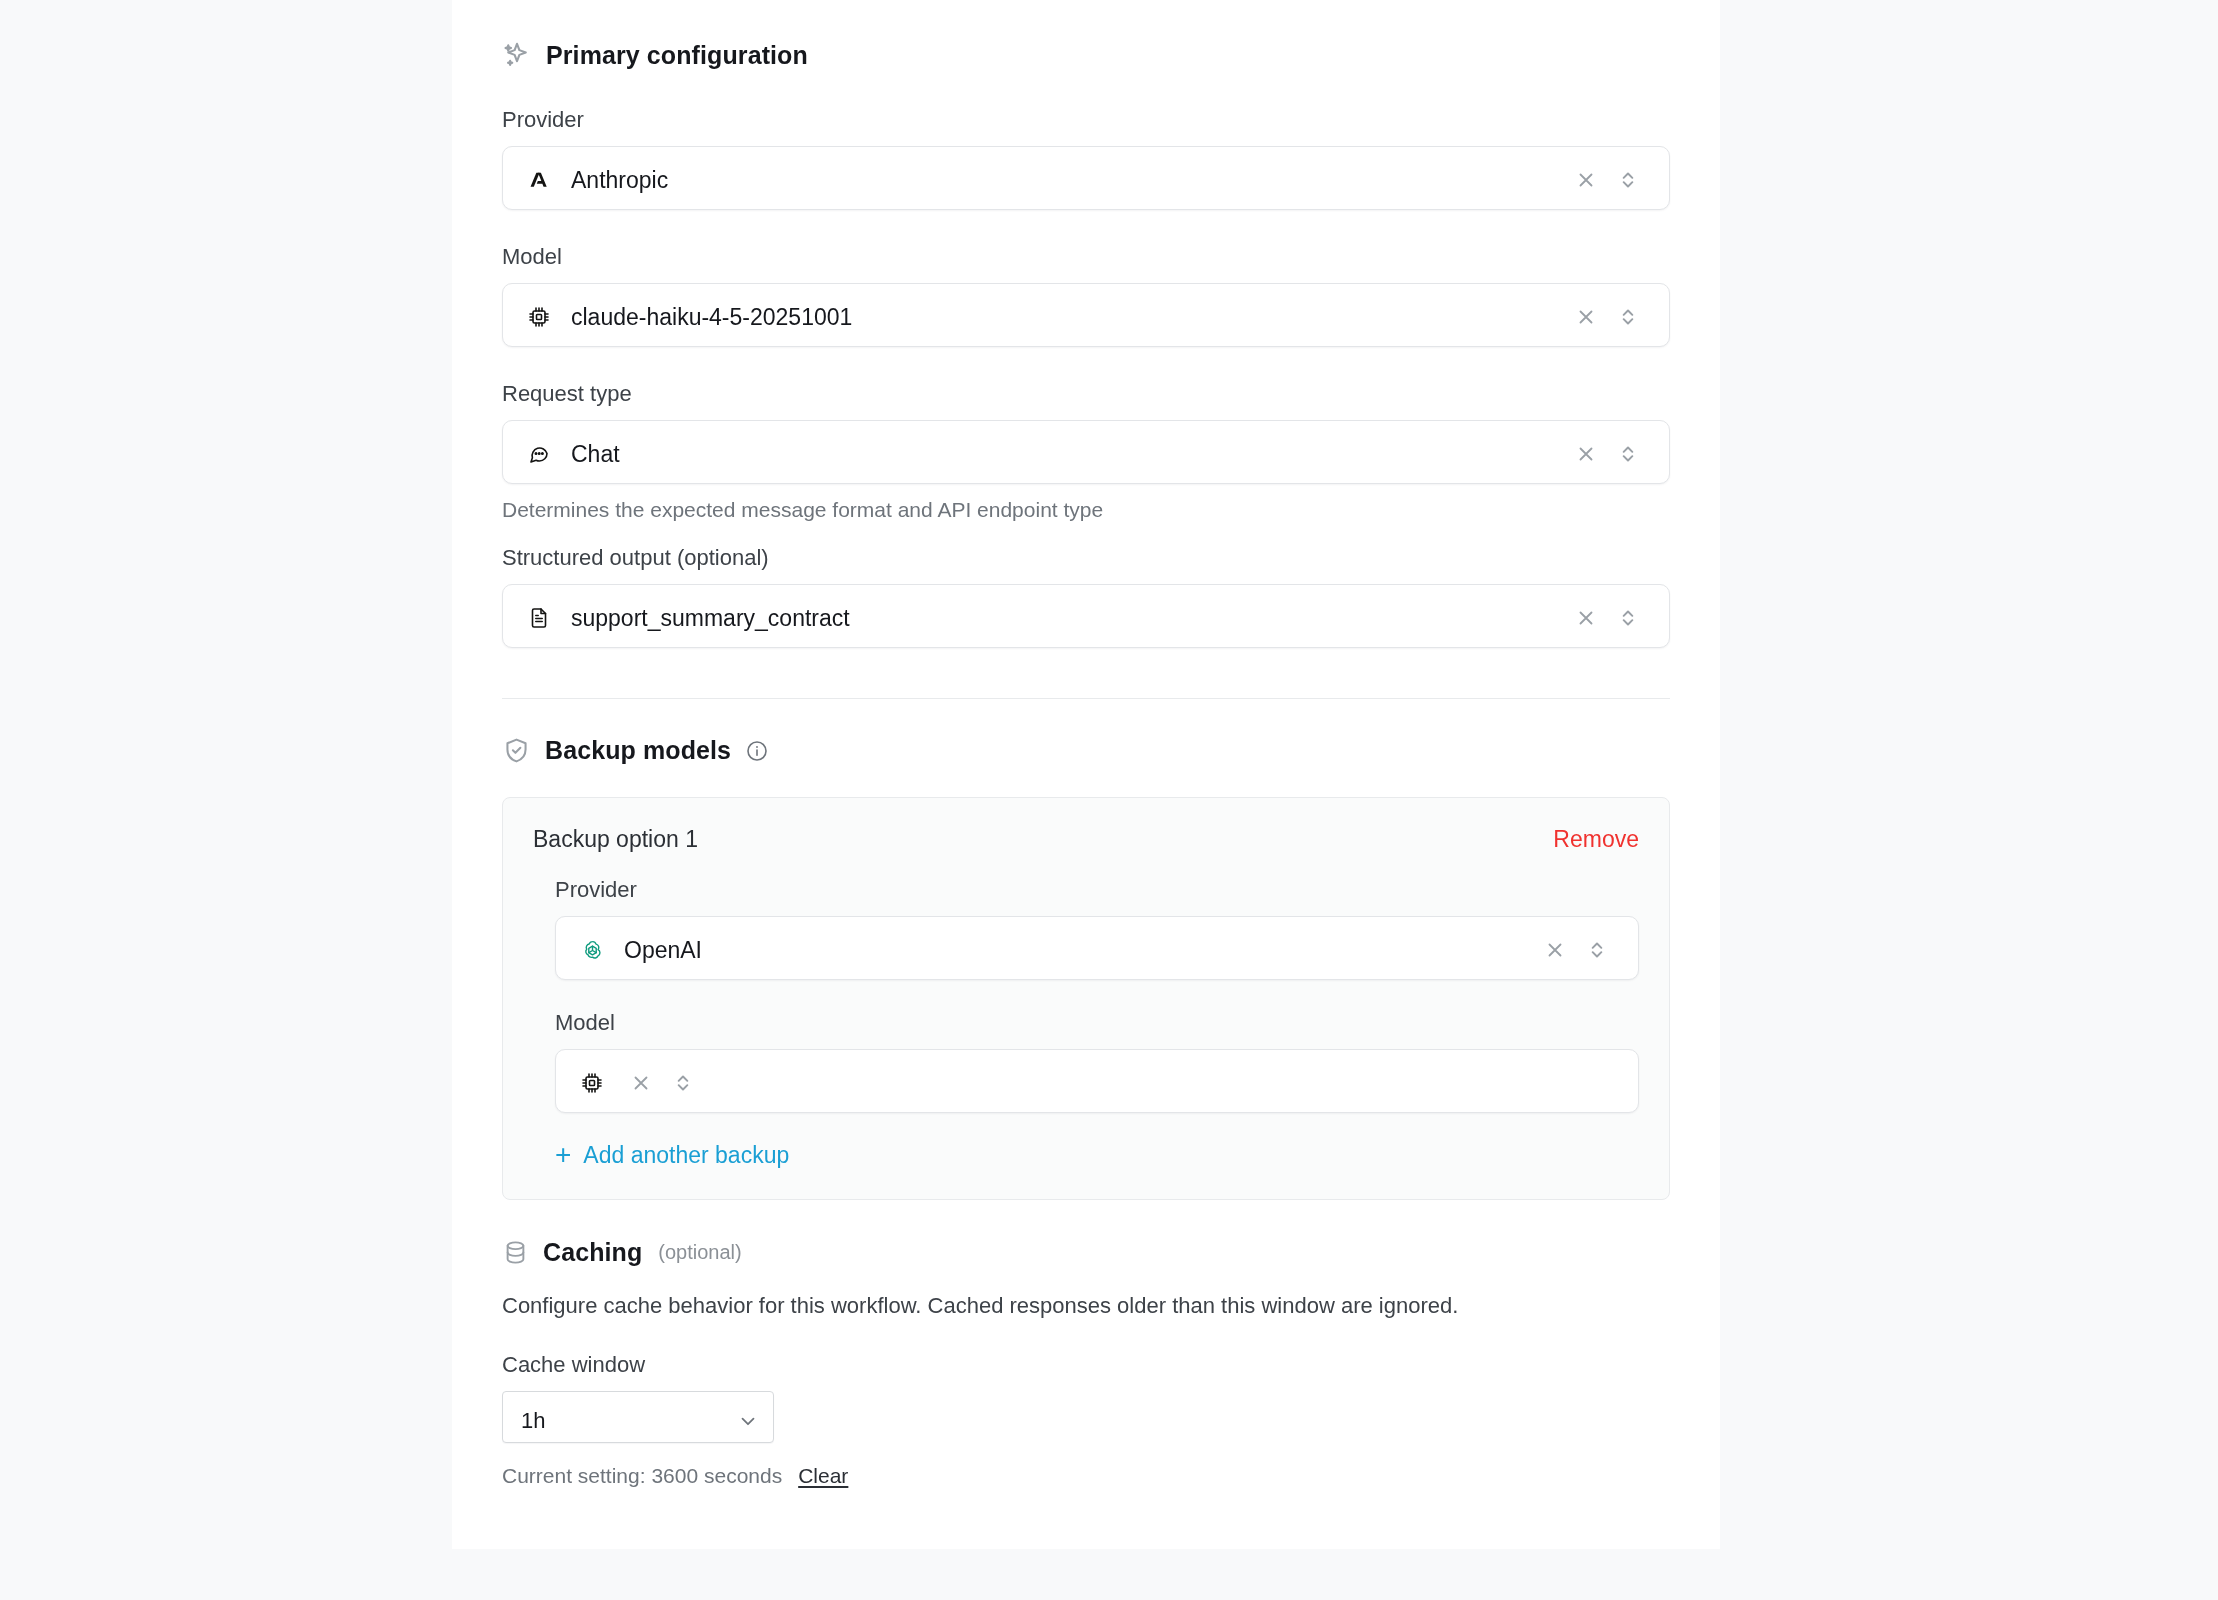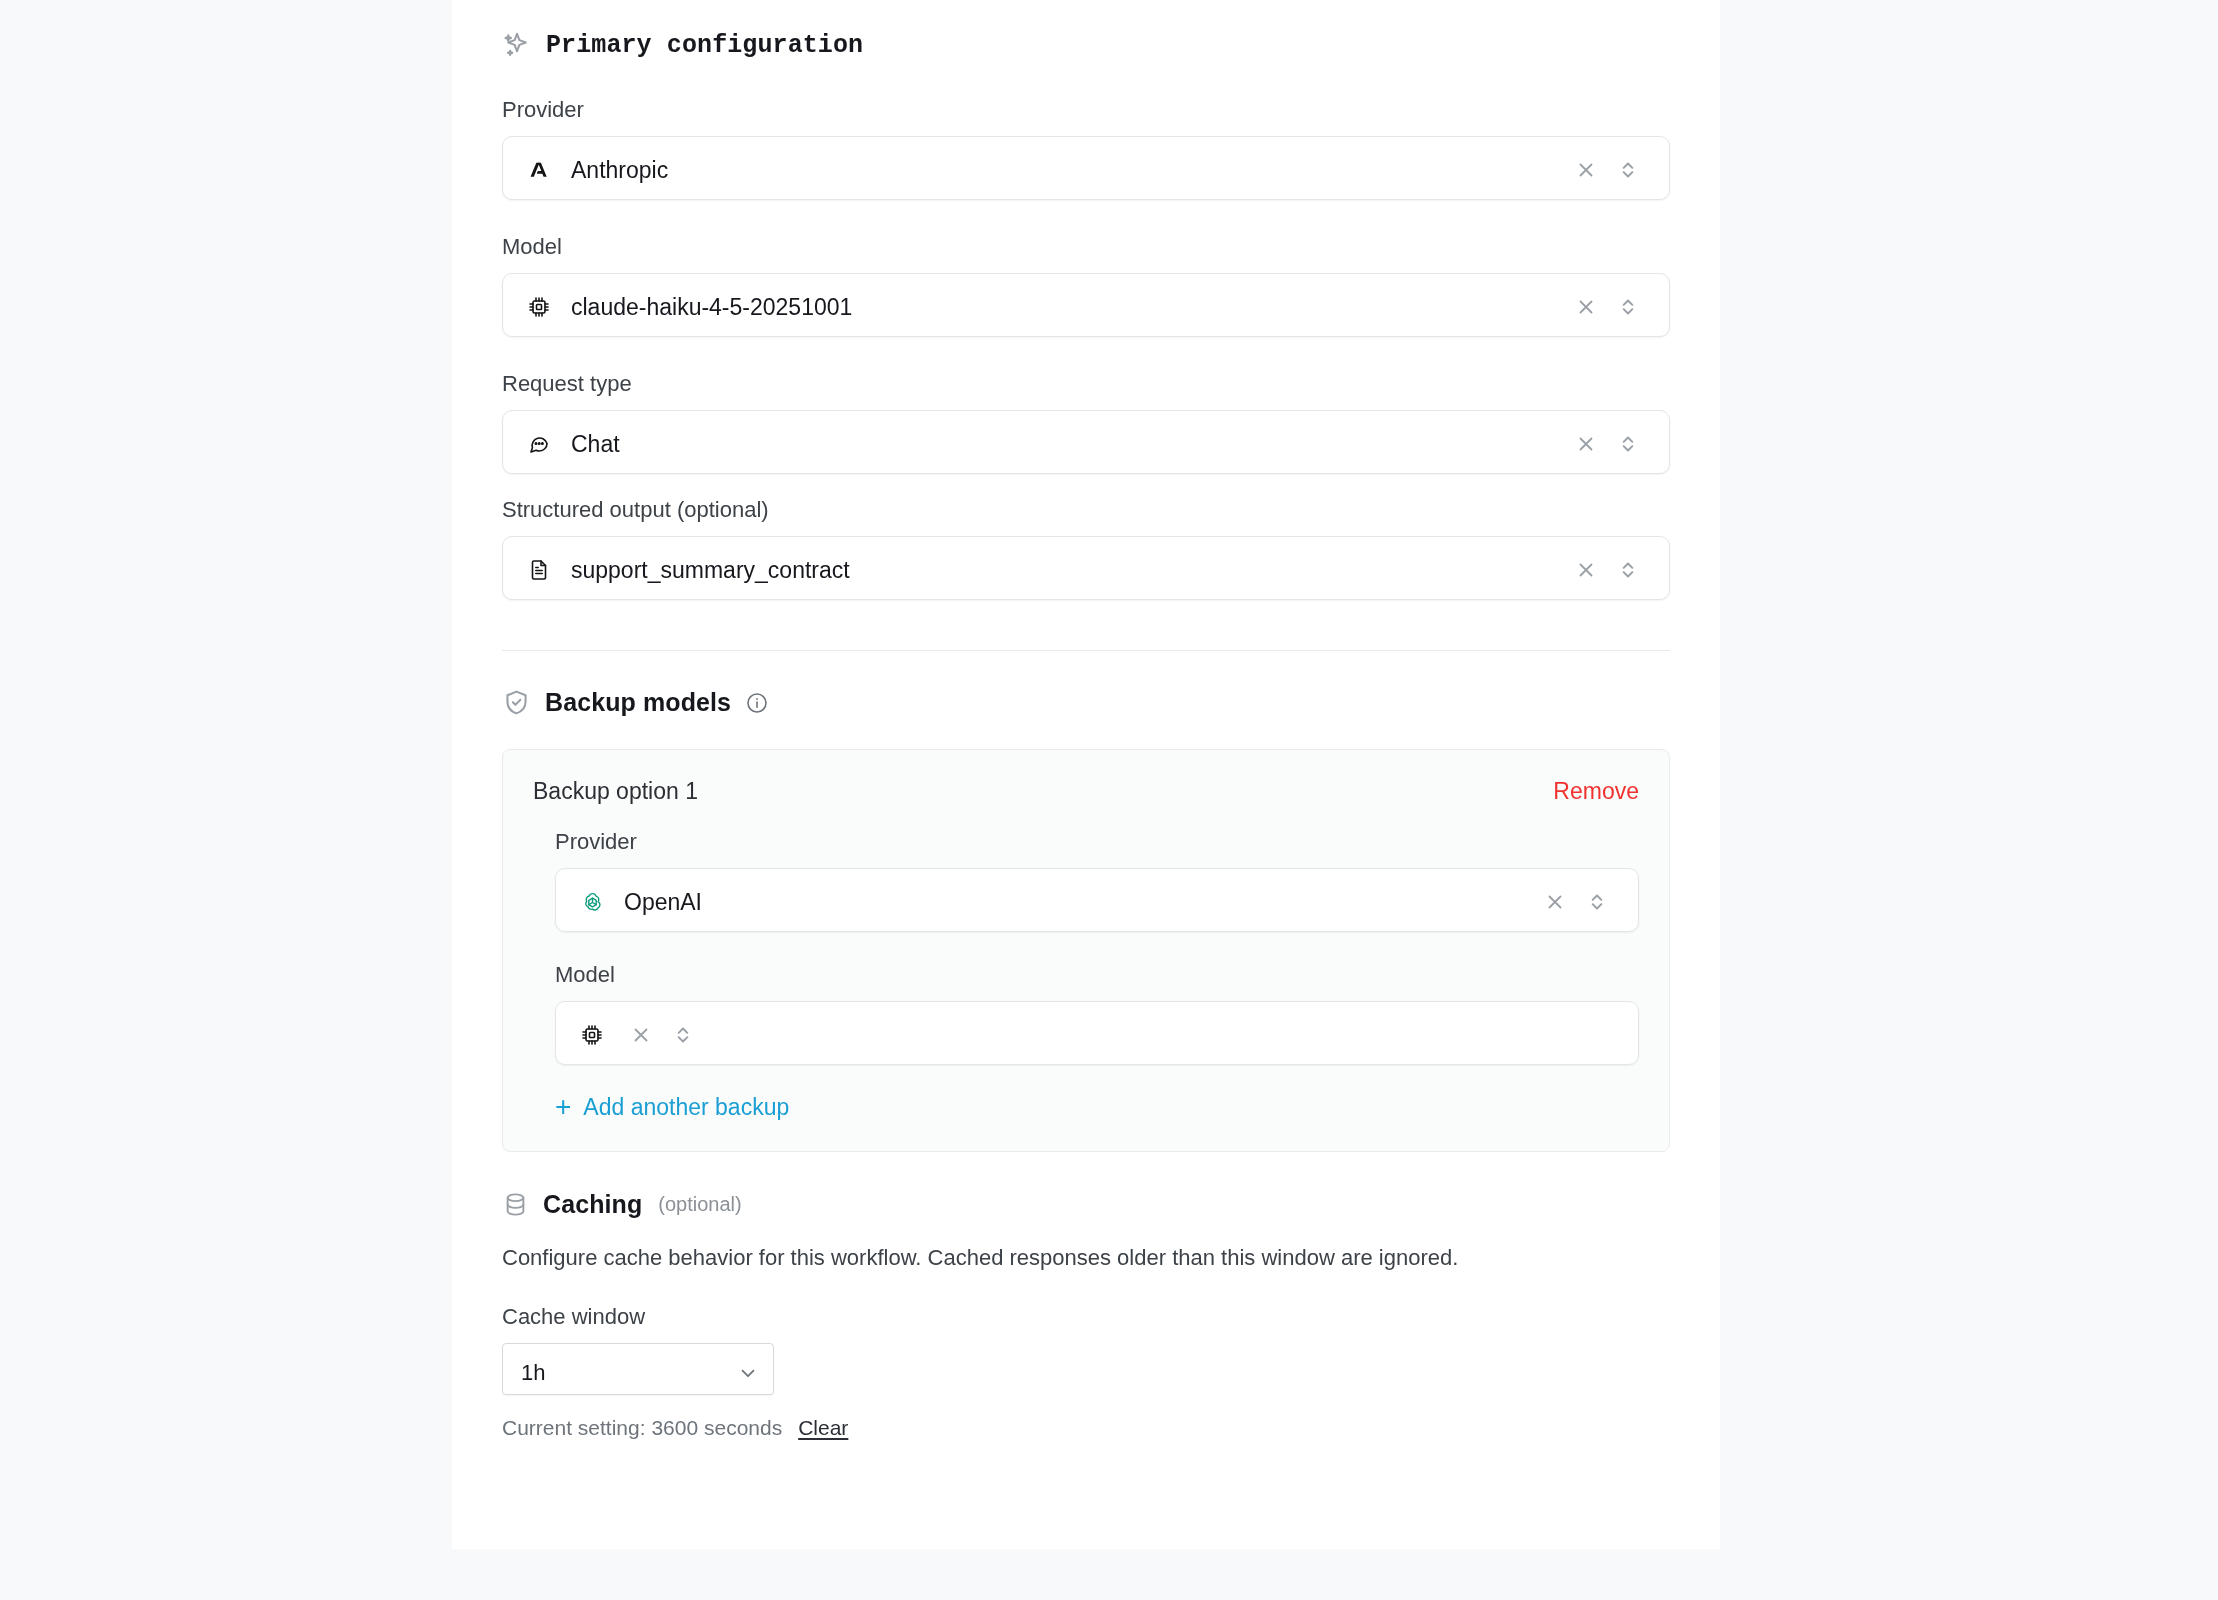--- a/index.html
+++ b/index.html
@@ -190,21 +190,21 @@
     text-underline-offset: 3px;
     cursor: pointer;
   }
 </style>
 </head>
 <body>
 
 <div class="page">
   <div class="card">
 
-    <div class="section-head" style="margin-top:30px;font-family:Liberation Mono, monospace;">
+    <div class="section-head" style="margin-top:40px;">
       <span class="icon">
         <svg width="30" height="30" viewBox="0 0 24 24" fill="none" stroke="#9aa0a6" stroke-width="1.7" stroke-linecap="round" stroke-linejoin="round">
           <path d="M12 3l1.9 5.1L19 10l-5.1 1.9L12 17l-1.9-5.1L5 10l5.1-1.9L12 3z"></path>
           <path d="M5 4.2l.6 1.6 1.6.6-1.6.6L5 8.6l-.6-1.6L2.8 6.4l1.6-.6L5 4.2z"></path>
           <path d="M6.5 16.6l.45 1.2 1.2.45-1.2.45-.45 1.2-.45-1.2-1.2-.45 1.2-.45.45-1.2z"></path>
         </svg>
       </span>
       <span class="title">Primary configuration</span>
     </div>
 
@@ -274,20 +274,21 @@
               <path d="M6 6l12 12M18 6L6 18"></path>
             </svg>
         </span>
         <span class="stepper">
           <svg width="20" height="26" viewBox="0 0 16 24" fill="none" stroke="currentColor" stroke-width="1.8" stroke-linecap="round" stroke-linejoin="round">
             <path d="M4 10l4-4 4 4"></path>
               <path d="M4 14l4 4 4-4"></path>
           </svg>
         </span>
       </div>
+      <div class="helper">Determines the expected message format and API endpoint type</div>
     </div>
 
     <div class="field" style="margin-top:23px;">
       <div class="field-label">Structured output (optional)</div>
       <div class="select-box">
         <span class="lead-icon">
           <svg width="24" height="24" viewBox="0 0 24 24" fill="none" stroke="#141413" stroke-width="1.6" stroke-linecap="round" stroke-linejoin="round">
             <path d="M14 3H7a1.5 1.5 0 00-1.5 1.5v15A1.5 1.5 0 007 21h10a1.5 1.5 0 001.5-1.5V7.5L14 3z"></path>
             <path d="M14 3v4.5h4.5"></path>
               <path d="M8.8 12.5h6.4M8.8 15.5h6.4M8.8 9.5h2.4"></path>

